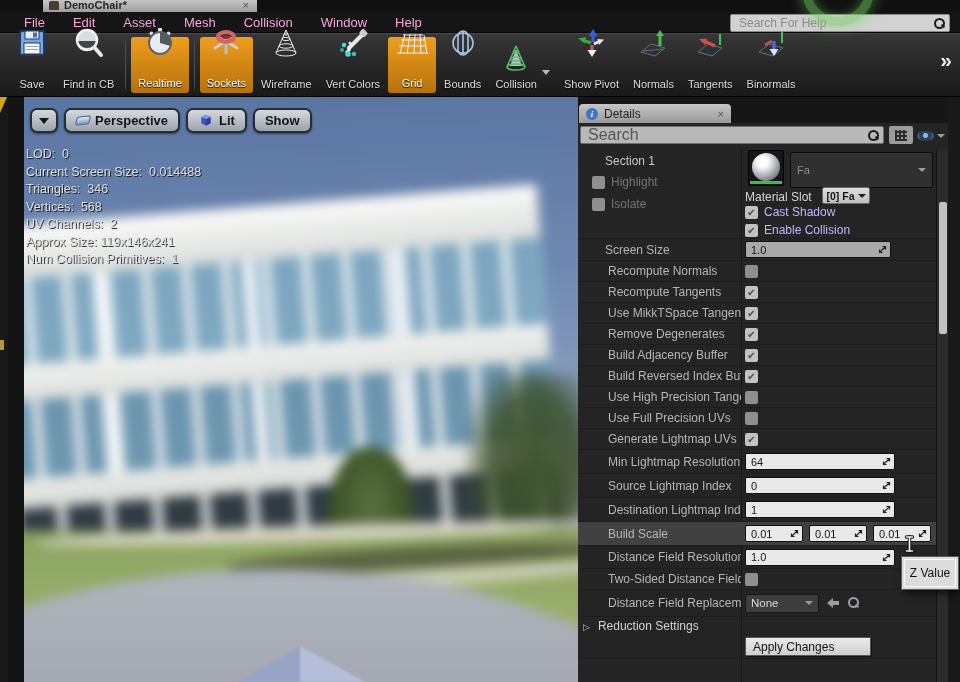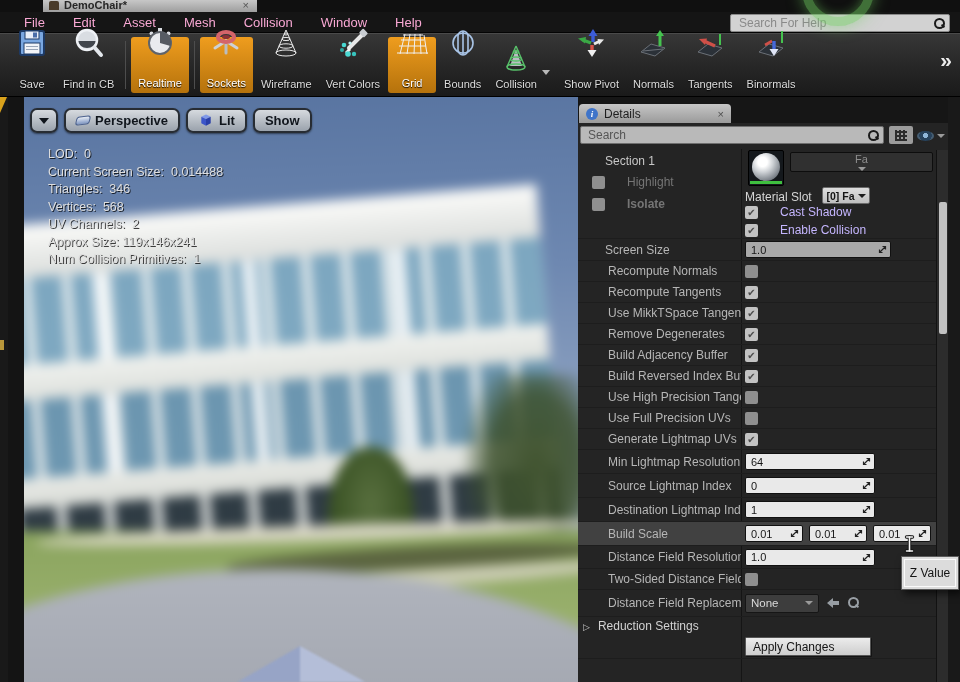--- a/index.html
+++ b/index.html
@@ -78,65 +78,65 @@
   .box-r{position:absolute;inset:0;background:#b4bed8;clip-path:polygon(50% 0,96% 100%,50% 100%);}
 
   #vp-toolbar{position:absolute;left:6px;top:11px;display:flex;gap:6px;}
   .vp-btn{display:inline-flex;align-items:center;justify-content:center;gap:5px;height:25px;padding:0 10px;
     background:linear-gradient(#d6dadf,#9aa2ac);border:2px solid #272c33;border-radius:7px;
     color:#10151c;font-weight:bold;font-size:13px;box-shadow:0 1px 2px rgba(0,0,0,.5);}
   .vp-btn.sm{width:28px;padding:0;}
   .dn-caret{width:0;height:0;border-left:5px solid transparent;border-right:5px solid transparent;border-top:6px solid #10151c;}
   .persp-ico{width:14px;height:9px;border-radius:3px;background:linear-gradient(#e8edf5,#7d95c2);
     border:1px solid #4d6390;transform:skewX(-18deg) rotate(-6deg);}
-  #vp-stats{position:absolute;left:24px;top:49px;}
+  #vp-stats{position:absolute;left:2px;top:49px;}
   .vp-stat{font-size:12.5px;color:#dedede;line-height:17.5px;white-space:pre;text-shadow:1px 1px 0 rgba(0,0,0,.75);}
 
   
   #details{position:absolute;left:578px;top:97px;width:382px;height:585px;background:#242424;}
   #dtab-bar{position:absolute;left:0;top:0;width:382px;height:26px;background:#161616;}
   .d-tab{position:absolute;left:1px;top:7px;width:152px;height:19px;background:linear-gradient(#c6c6c6,#9a9a9a);
     border-radius:4px 4px 0 0;display:flex;align-items:center;padding:0 7px;gap:6px;}
   .info-ico{width:12px;height:12px;border-radius:50%;background:#3f74c9;color:#fff;font-size:9px;font-weight:bold;
     display:flex;align-items:center;justify-content:center;flex:none;font-family:"Liberation Serif",serif;font-style:italic;}
   .d-tab .t{font-size:12px;color:#1e1e1e;flex:1;}
   .d-tab .x{font-size:11px;color:#4e4e4e;}
   #dsearch-row{position:absolute;left:0;top:28px;width:382px;height:21px;}
   .d-search{position:absolute;left:2px;top:1px;width:304px;height:18px;background:#b9b9b9;border:1px solid #6e6e6e;
     border-radius:2px;display:flex;align-items:center;padding:0 4px 0 5px;}
-  .d-search input{flex:1;border:none;background:transparent;outline:none;font-size:12px;color:#333;
+  .d-search input{flex:1;border:none;background:transparent;outline:none;font-size:16px;color:#333;
     font-family:"Liberation Sans",sans-serif;}
   .d-search input::placeholder{color:#565656;}
   .gridview-btn{position:absolute;left:311px;top:1px;width:24px;height:18px;background:#9c9c9c;border-radius:2px;
     display:flex;align-items:center;justify-content:center;}
   .gridview-glyph{width:12px;height:11px;background:
     repeating-linear-gradient(0deg,#2c2c2c 0 2px,transparent 2px 4px),
     repeating-linear-gradient(90deg,#2c2c2c 0 2px,transparent 2px 4px);}
   .eye-btn{position:absolute;left:339px;top:2px;width:36px;height:17px;display:flex;align-items:center;gap:3px;}
   .eye{width:17px;height:10px;border-radius:50%;background:radial-gradient(circle at 50% 45%,#8fb6d8 0 25%,#27425c 26% 60%,#455d72 61%);}
   .sm-caret{width:0;height:0;border-left:4px solid transparent;border-right:4px solid transparent;border-top:4px solid #9a9a9a;}
 
   #dcontent{position:absolute;left:0;top:52px;width:382px;height:533px;overflow:hidden;}
   .vdivider{position:absolute;left:163px;top:0;bottom:0;width:1px;background:#151515;}
   
   #topblock{position:absolute;left:0;top:0;width:370px;height:90px;border-bottom:1px solid #1d1d1d;}
   .sec-title{position:absolute;left:27px;top:5px;font-size:12px;color:#c8c8c8;}
   .cb{width:13px;height:13px;border-radius:2px;flex:none;display:flex;align-items:center;justify-content:center;}
   .cb.off{background:#8f8f8f;}
   .cb.on{background:#c2c2c2;}
   .cb.on::after{content:"\2714";font-size:10px;color:#4c4c4c;font-weight:bold;}
-  .cbrow{position:absolute;display:flex;align-items:center;gap:22px;justify-content:space-between;}
+  .cbrow{position:absolute;display:flex;align-items:center;gap:6px;justify-content:space-between;}
   .cbrow .cl{font-size:12px;color:#c4b5fd;}
   .cbrow.dim .cl{color:#757575;}
   .thumb{position:absolute;left:170px;top:1px;width:36px;height:36px;background:#14181c;border:1px solid #000;border-radius:2px;}
   .thumb .sphere{position:absolute;left:3px;top:2px;width:28px;height:28px;border-radius:50%;
     background:radial-gradient(circle at 38% 32%,#ffffff 0 18%,#ced2d6 40%,#70777f 78%,#42484f);}
   .thumb .gbar{position:absolute;left:1px;bottom:1px;right:1px;height:3px;background:#3fbf3f;}
-  .elem-dd{position:absolute;left:212px;top:3px;width:143px;height:20px;background:#303030;border:1px solid #0d0d0d;
-    border-radius:2px;display:flex;align-items:center;padding:0 6px;flex-direction:column;}
+  .elem-dd{position:absolute;left:212px;top:3px;width:143px;height:36px;background:#303030;border:1px solid #0d0d0d;
+    border-radius:2px;display:flex;align-items:center;padding:0 6px;}
   .elem-dd .v{flex:1;font-size:11px;color:#8e8e8e;}
   .matslot-lbl{position:absolute;left:167px;top:41px;font-size:12px;color:#d6d6d6;}
   .matslot-btn{position:absolute;left:244px;top:38px;width:48px;height:17px;background:linear-gradient(#dedede,#bfbfbf);
     border:1px solid #6a6a6a;border-radius:2px;display:flex;align-items:center;justify-content:center;gap:3px;}
   .matslot-btn .v{font-size:10.5px;color:#141414;font-weight:bold;}
   .matslot-btn .sm-caret{border-top-color:#1c1c1c;}
 
   
   #rows{position:absolute;left:0;top:90px;width:370px;display:flex;flex-direction:column;}
   .prow{display:flex;align-items:center;border-bottom:1px solid #1d1d1d;width:100%;}
@@ -144,21 +144,21 @@
   .prow.hl{background:#414141;}
   .plabel{width:163px;flex:none;padding-left:27px;font-size:12px;color:#b6b6b6;white-space:nowrap;overflow:hidden;}
   .plabel.ind{padding-left:30px;}
   .pval{flex:1;display:flex;align-items:center;padding-left:4px;gap:7px;}
   .hdr{display:flex;align-items:center;gap:8px;padding-left:5px;font-size:12px;color:#d2d2d2;}
   .tri-exp::before{content:"\25E2";font-size:9px;color:#c9c9c9;}
   .tri-col::before{content:"\25B7";font-size:9px;color:#c9c9c9;}
   .inp{height:17px;border-radius:2px;display:flex;align-items:center;padding:0 3px 0 5px;border:1px solid #111;}
   .inp .iv{flex:1;font-size:11px;color:#161616;}
   .inp.gray{background:#a9a9a9;width:146px;}
-  .inp.lite{background:#e9e9e9;width:130px;}
+  .inp.lite{background:#e9e9e9;width:150px;}
   .inp.mini{background:#e9e9e9;width:58px;margin-right:6px;}
   .spin{flex:none;}
   .dd-dark{width:74px;height:19px;background:#3d3d3d;border:1px solid #161616;border-radius:2px;
     display:flex;align-items:center;padding:0 5px;}
   .dd-dark .v{flex:1;font-size:11.5px;color:#dadada;}
   .back-arrow{width:14px;height:12px;}
   .mag-gray{width:12px;height:12px;position:relative;}
   .mag-gray::before{content:"";position:absolute;left:1px;top:0;width:7px;height:7px;border:2px solid #9aa0a6;border-radius:50%;}
   .mag-gray::after{content:"";position:absolute;left:8px;top:8px;width:4px;height:2px;background:#9aa0a6;transform:rotate(45deg);}
   .apply-btn{width:126px;height:19px;background:linear-gradient(#ececec,#cdcdcd);border:1px solid #565656;
@@ -451,21 +451,21 @@
 
   <div id="dcontent">
     <div class="vdivider"></div>
 
     <div id="topblock">
       <div class="sec-title">Section 1</div>
       <div class="cbrow dim" style="left:14px;top:26px;">
         <div class="cb off"></div>
         <div class="cl">Highlight</div>
       </div>
-      <div class="cbrow dim" style="left:14px;top:48px;font-weight:bold;">
+      <div class="cbrow dim" style="left:14px;top:48px;">
         <div class="cb off"></div>
         <div class="cl">Isolate</div>
       </div>
       <div class="thumb">
         <div class="sphere"></div>
         <div class="gbar"></div>
       </div>
       <div class="elem-dd">
         <div class="v">Fa</div>
         <div class="sm-caret"></div>

